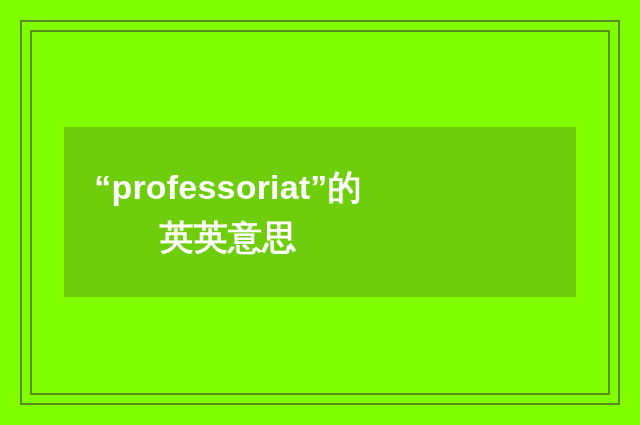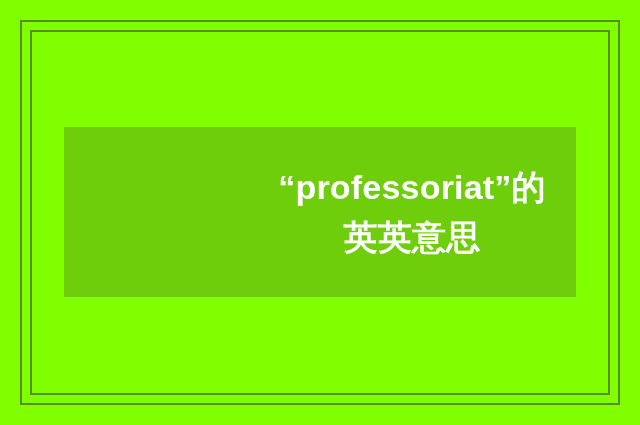--- a/index.html
+++ b/index.html
@@ -51,21 +51,21 @@
   .content-panel {
     position: absolute;
     left: 64px;
     top: 127px;
     width: 512px;
     height: 170px;
     background: #6fce0b;
     box-sizing: border-box;
     display: flex;
     align-items: center;
-    justify-content: flex-end;
+    justify-content: flex-start;
   }
 
   .headline {
     margin: 0;
     padding: 0 14px;
     color: #ffffff;
     font-family: "Liberation Sans", "DejaVu Sans", sans-serif;
     font-weight: bold;
     font-size: 34px;
     line-height: 1.48;

